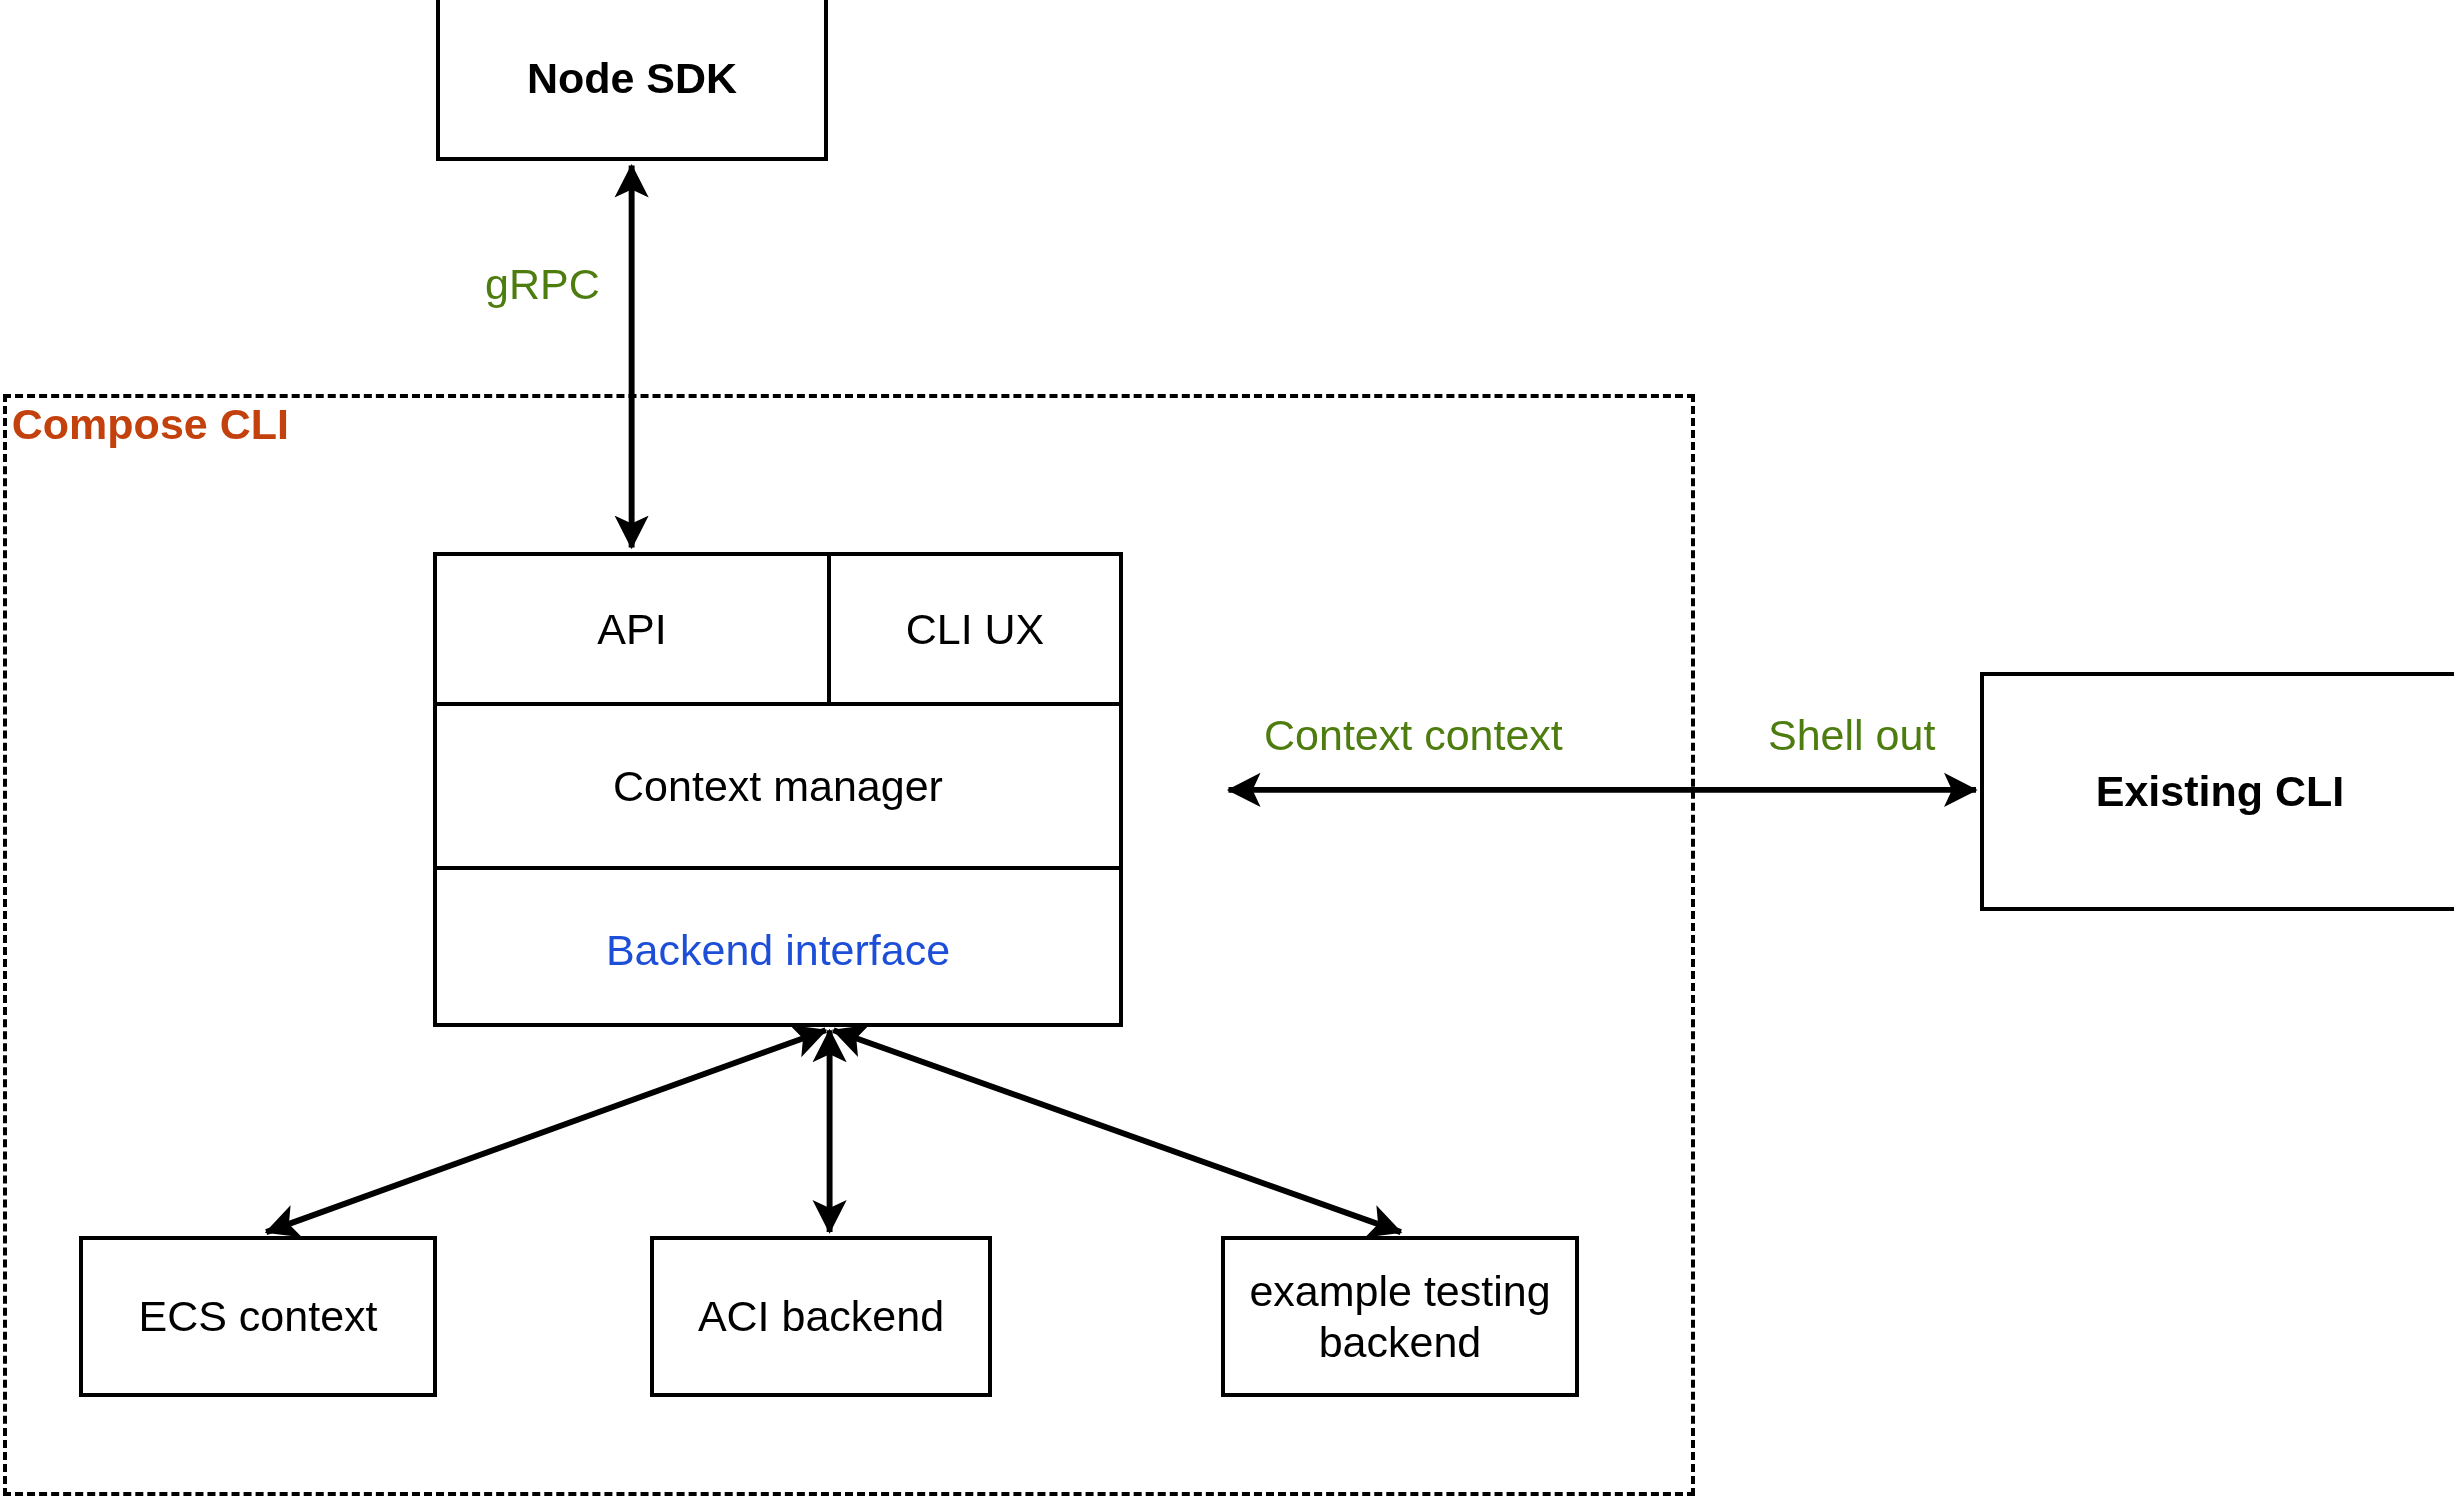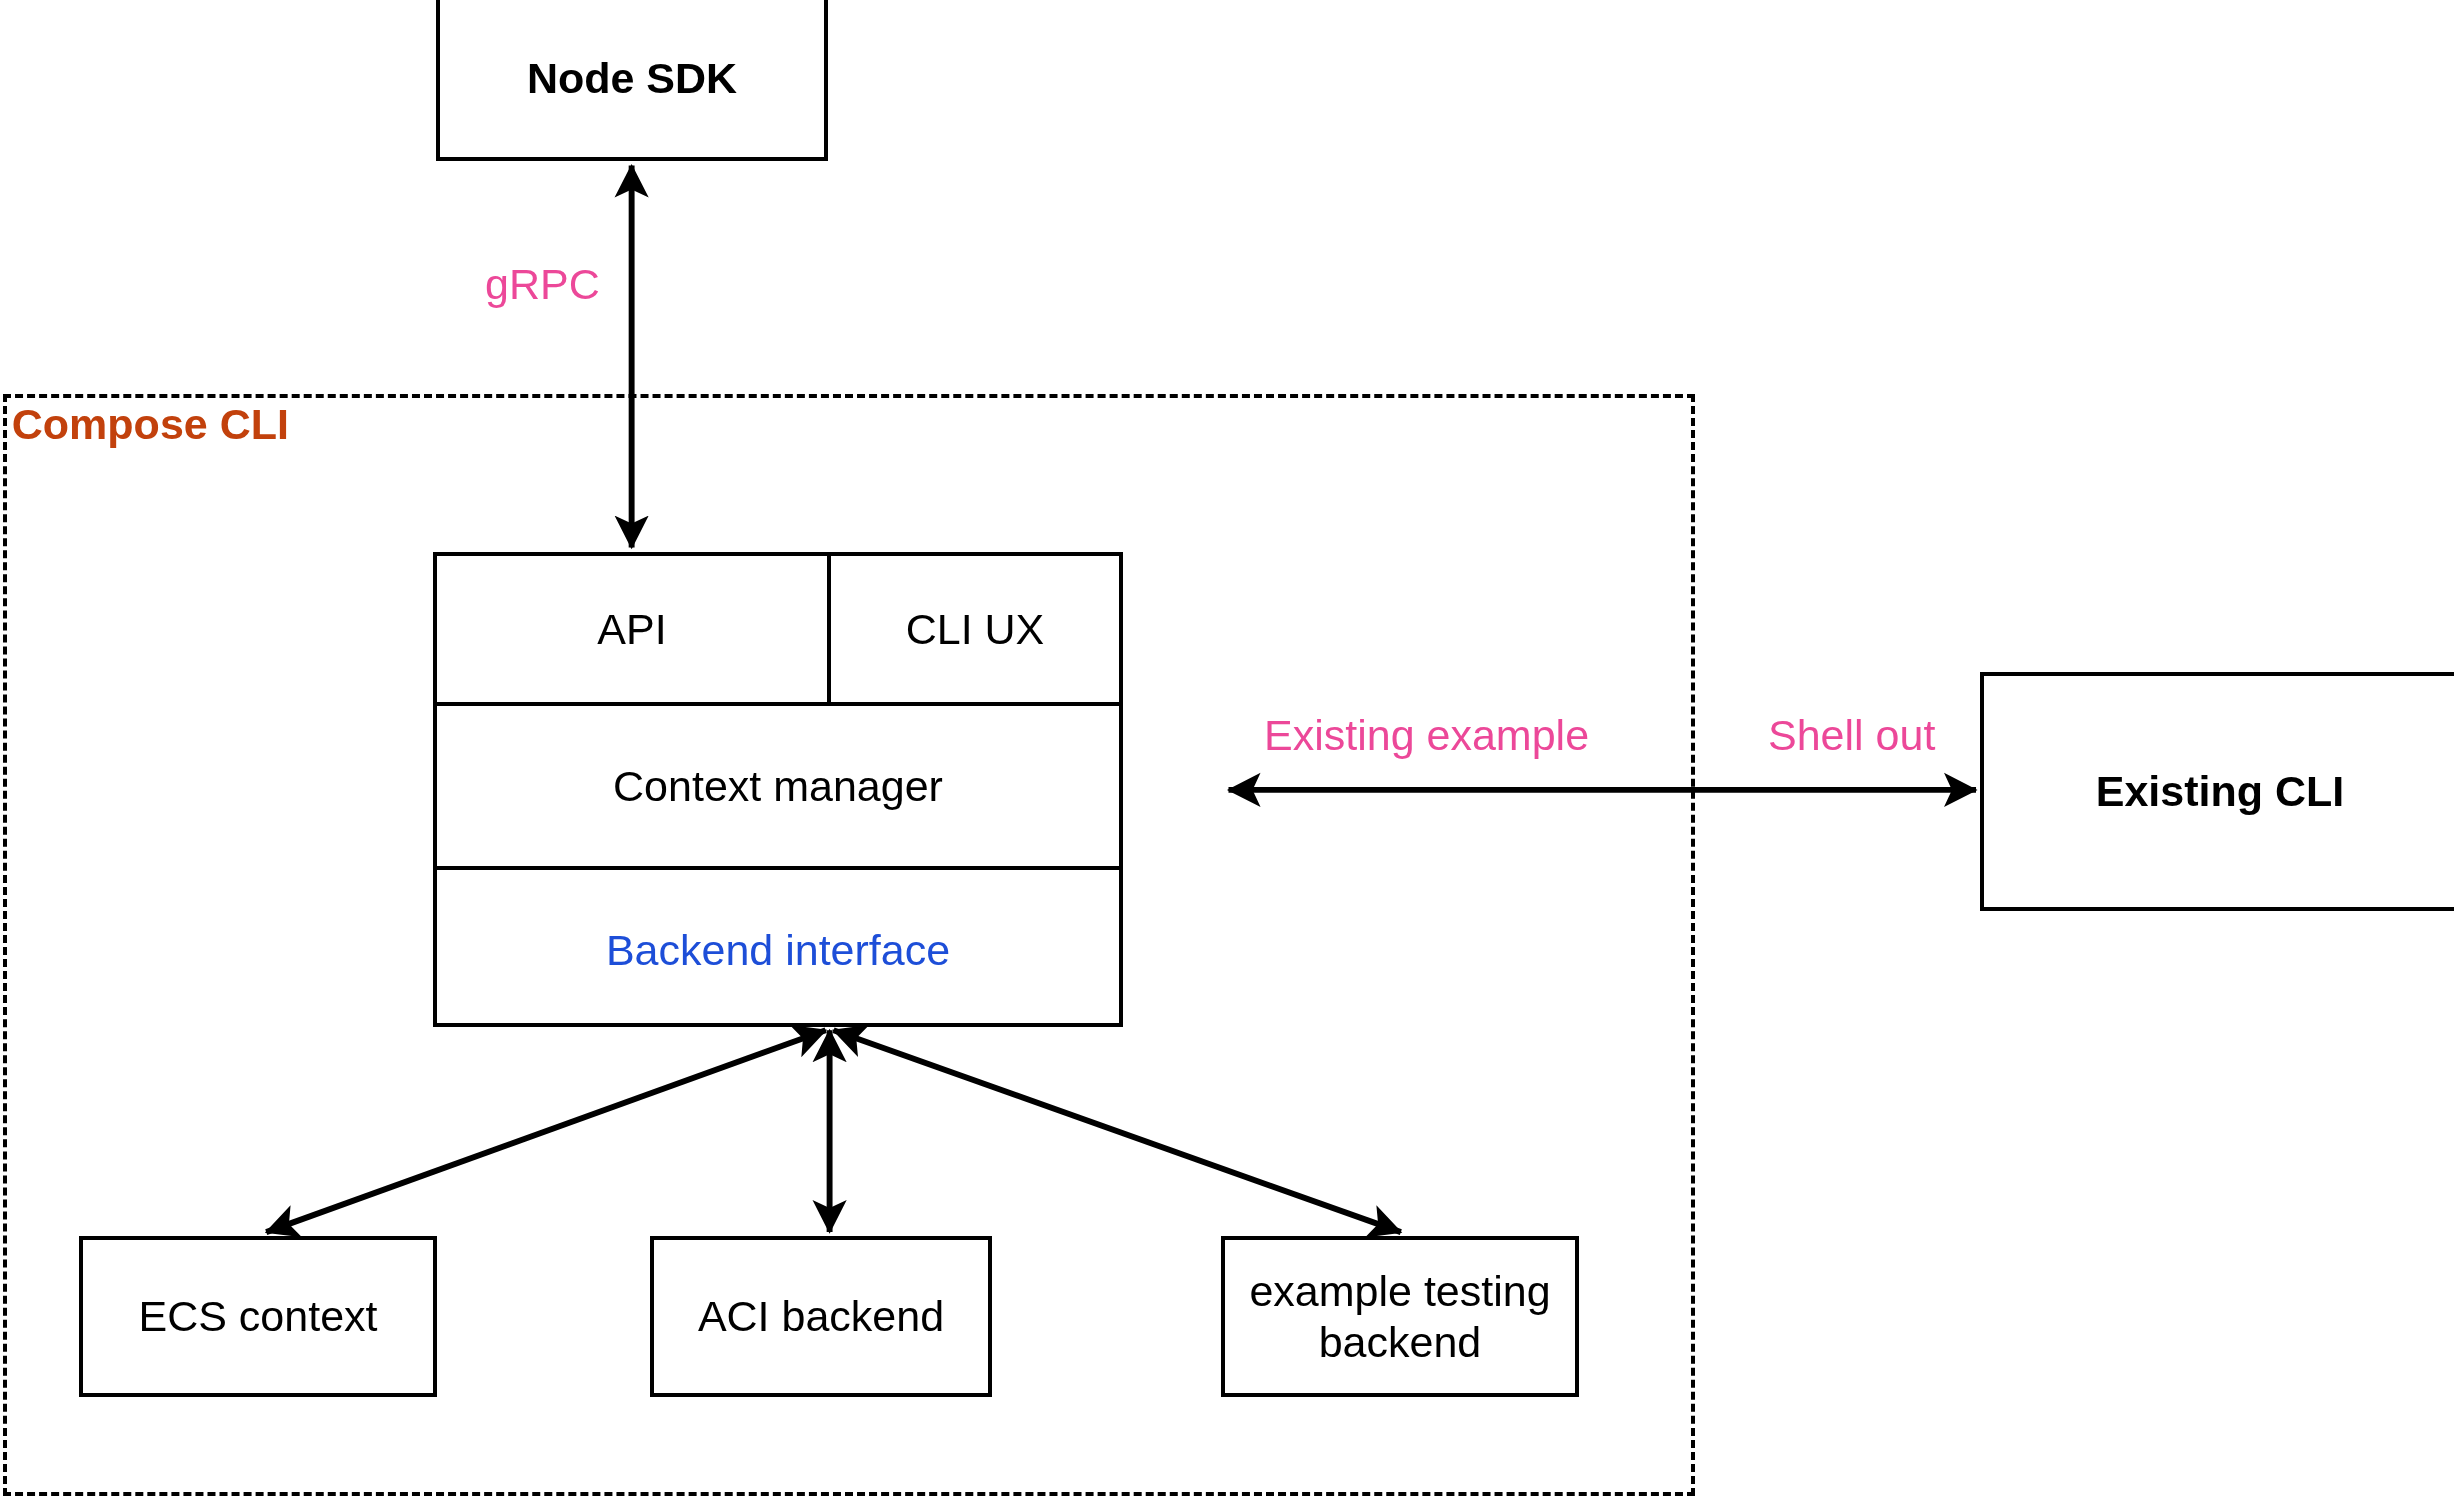--- a/index.html
+++ b/index.html
@@ -126,21 +126,21 @@
 
   
   #ecs-backend   { left: 79px;   top: 1236px; width: 358px; height: 161px; }
   #aci-backend   { left: 650px;  top: 1236px; width: 342px; height: 161px; }
   #example-backend { left: 1221px; top: 1236px; width: 358px; height: 161px; }
 
   
   .edge-label {
     position: absolute;
     font-size: 43px;
-    color: #ec4899;
+    color: #4d7c0f;
     white-space: nowrap;
     background: transparent;
   }
   #label-grpc            { left: 485px;  top: 260px; }
   #label-existing-context{ left: 1264px; top: 711px; }
   #label-shell-out       { left: 1768px; top: 711px; }
 </style>
 </head>
 <body>
 
@@ -164,21 +164,21 @@
     <line x1="1247" y1="802" x2="2006" y2="802" stroke="#000000" stroke-width="6" marker-start="url(#arrow-start)" marker-end="url(#arrow-end)"></line>
 
     <line x1="838" y1="1046" x2="270" y2="1251" stroke="#000000" stroke-width="6" marker-start="url(#arrow-start)" marker-end="url(#arrow-end)"></line>
 
     <line x1="842" y1="1046" x2="842" y2="1251" stroke="#000000" stroke-width="6" marker-start="url(#arrow-start)" marker-end="url(#arrow-end)"></line>
 
     <line x1="846" y1="1046" x2="1422" y2="1251" stroke="#000000" stroke-width="6" marker-start="url(#arrow-start)" marker-end="url(#arrow-end)"></line>
   </svg>
 
   <div class="edge-label" id="label-grpc">gRPC</div>
-  <div class="edge-label" id="label-existing-context">Existing example</div>
+  <div class="edge-label" id="label-existing-context">Context context</div>
   <div class="edge-label" id="label-shell-out">Shell out</div>
 
   <div class="node bold" id="node-sdk">Node SDK</div>
 
   <div id="core-stack">
     <div id="core-row-top">
       <div class="core-cell" id="core-cell-api">API</div>
       <div class="core-cell" id="core-cell-cliux">CLI UX</div>
     </div>
     <div id="core-row-context">Context manager</div>

